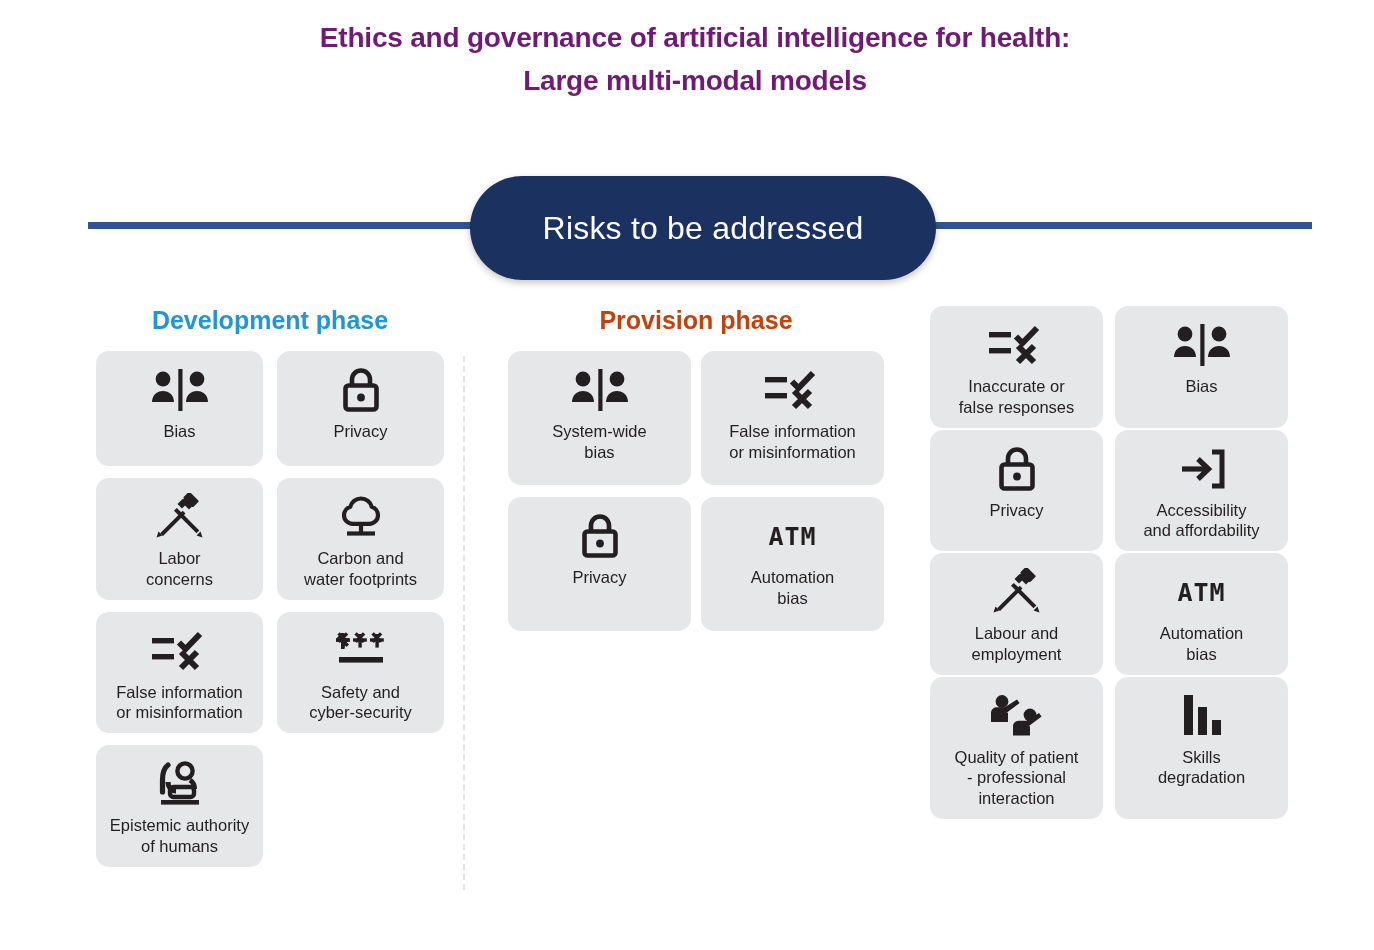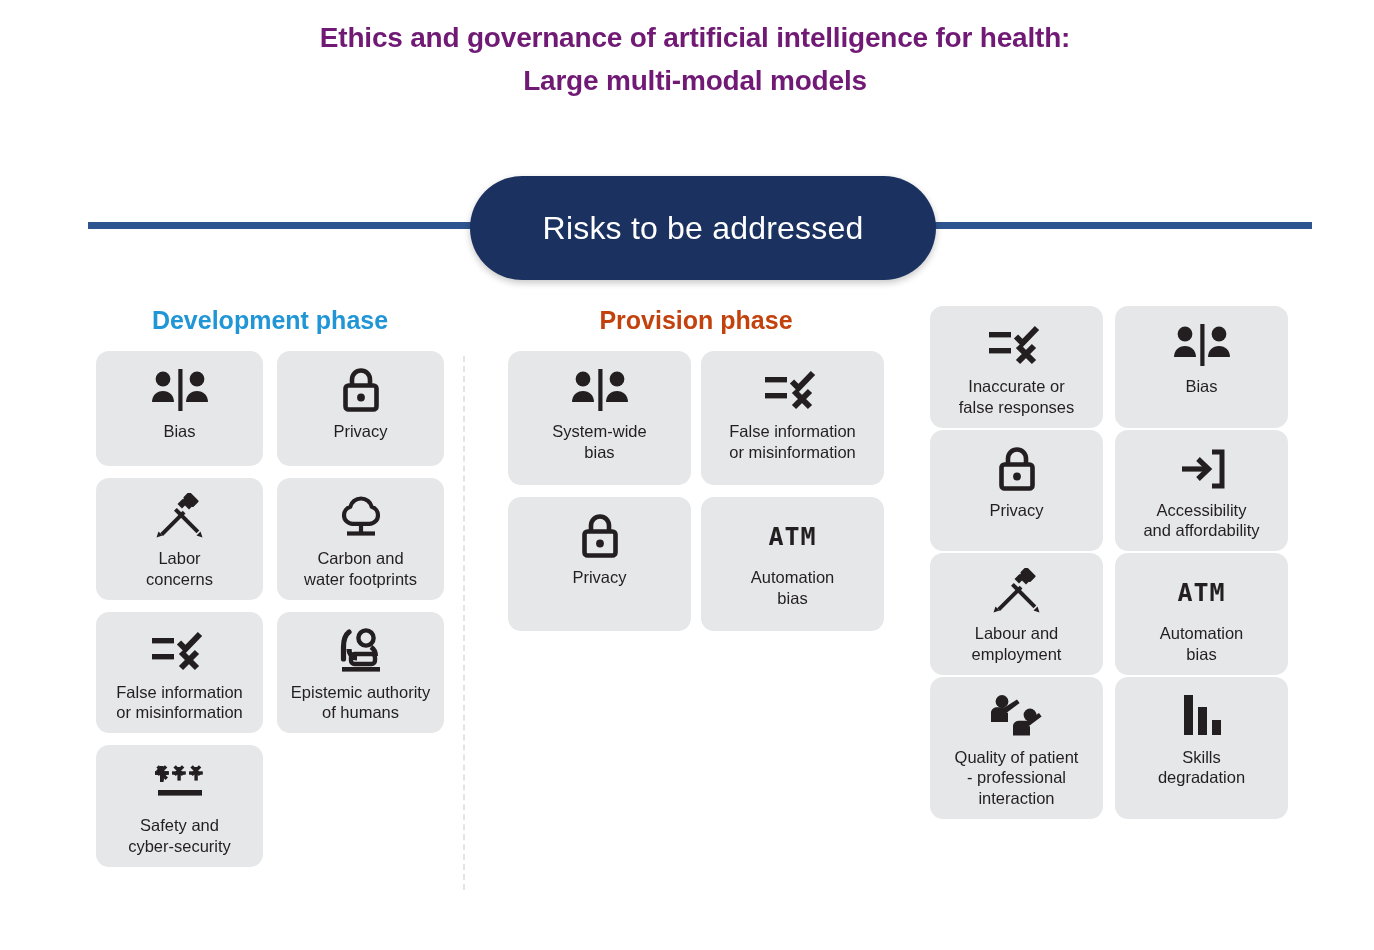--- a/index.html
+++ b/index.html
@@ -182,34 +182,20 @@
             <div class="card-icon">
               <svg width="56" height="42" viewBox="0 0 56 42">
       <rect x="0" y="8" width="22" height="5.4" fill="#231f20"></rect>
       <rect x="0" y="24" width="22" height="5.4" fill="#231f20"></rect>
       <path d="M27 12.5 33.5 19 48 4" fill="none" stroke="#231f20" stroke-width="6"></path>
       <path d="M29 22 45 38 M45 22 29 38" stroke="#231f20" stroke-width="6" fill="none"></path>
     </svg>
             </div>
             <div class="card-label">False information
 or misinformation</div>
-          </div>
-          <div class="card">
-            <div class="card-icon">
-              <svg width="46" height="48" viewBox="0 0 46 48">
-      <circle cx="28" cy="11" r="7.6" fill="none" stroke="#231f20" stroke-width="4.4"></circle>
-      <path d="M11 5c-4 3-5.5 9-5.5 15v12" fill="none" stroke="#231f20" stroke-width="5.2" stroke-linecap="round"></path>
-      <path d="M11 22c0 5 3 9 8 9" fill="none" stroke="#231f20" stroke-width="5.2"></path>
-      <rect x="13" y="27" width="24" height="10" rx="3.5" fill="none" stroke="#231f20" stroke-width="4.4"></rect>
-      <path d="M33 20c3 2 4.5 5.5 4.5 9" fill="none" stroke="#231f20" stroke-width="5"></path>
-      <rect x="4" y="40" width="38" height="4.6" fill="#231f20"></rect>
-    </svg>
-            </div>
-            <div class="card-label">Epistemic authority
-of humans</div>
           </div>
           <div class="card">
             <div class="card-icon">
               <svg width="56" height="40" viewBox="0 0 56 40">
       <g fill="#231f20" font-family="DejaVu Sans, sans-serif">
         <g transform="translate(3,2)">
           <path d="M5 0h3.6v16H5z"></path>
                     <path d="M0 5.2h13.6v3.6H0z"></path>
           <path d="M1.1 1.5 3.6-1 13 8.4l-2.5 2.5z" transform="translate(0,3) rotate(0)"></path>
         </g>
@@ -233,20 +219,34 @@
                     <path d="M0.4 0.6 2.8-1.8 11.3 6.7 8.9 9.1z"></path>
                     <path d="M8.9-1.8 11.3 0.6 2.8 9.1 0.4 6.7z"></path>
                   </g>
       </g>
       <rect x="6" y="26" width="44" height="5.6" fill="#231f20"></rect>
     </svg>
             </div>
             <div class="card-label">Safety and
 cyber-security</div>
           </div>
+          <div class="card">
+            <div class="card-icon">
+              <svg width="46" height="48" viewBox="0 0 46 48">
+      <circle cx="28" cy="11" r="7.6" fill="none" stroke="#231f20" stroke-width="4.4"></circle>
+      <path d="M11 5c-4 3-5.5 9-5.5 15v12" fill="none" stroke="#231f20" stroke-width="5.2" stroke-linecap="round"></path>
+      <path d="M11 22c0 5 3 9 8 9" fill="none" stroke="#231f20" stroke-width="5.2"></path>
+      <rect x="13" y="27" width="24" height="10" rx="3.5" fill="none" stroke="#231f20" stroke-width="4.4"></rect>
+      <path d="M33 20c3 2 4.5 5.5 4.5 9" fill="none" stroke="#231f20" stroke-width="5"></path>
+      <rect x="4" y="40" width="38" height="4.6" fill="#231f20"></rect>
+    </svg>
+            </div>
+            <div class="card-label">Epistemic authority
+of humans</div>
+          </div>
         </div>
     </div>
     <div class="column col-prov">
       <div class="col-head">Provision phase</div>
       <div class="cards">
           <div class="card">
             <div class="card-icon">
               <svg width="58" height="42" viewBox="0 0 58 42">
       <circle cx="12" cy="10" r="7.4" fill="#231f20"></circle>
       <path d="M1 33c0-6.6 4.9-11 11-11s11 4.4 11 11z" fill="#231f20"></path>

